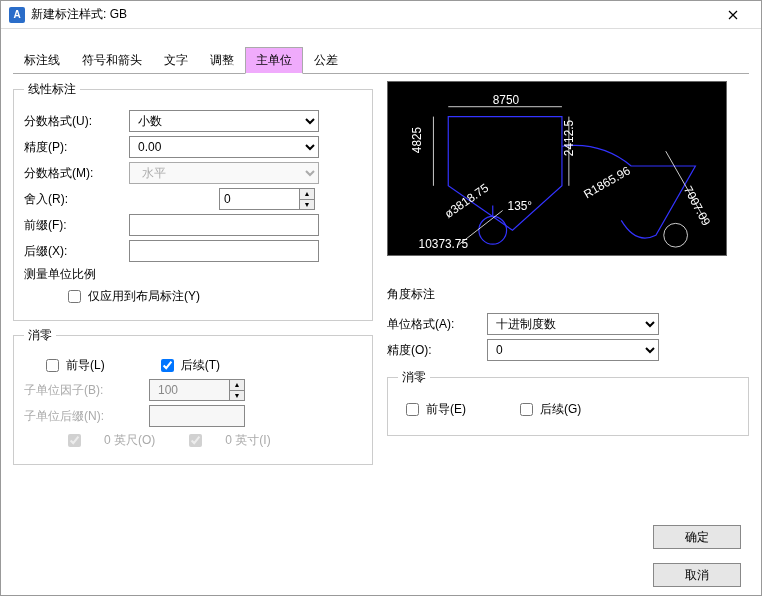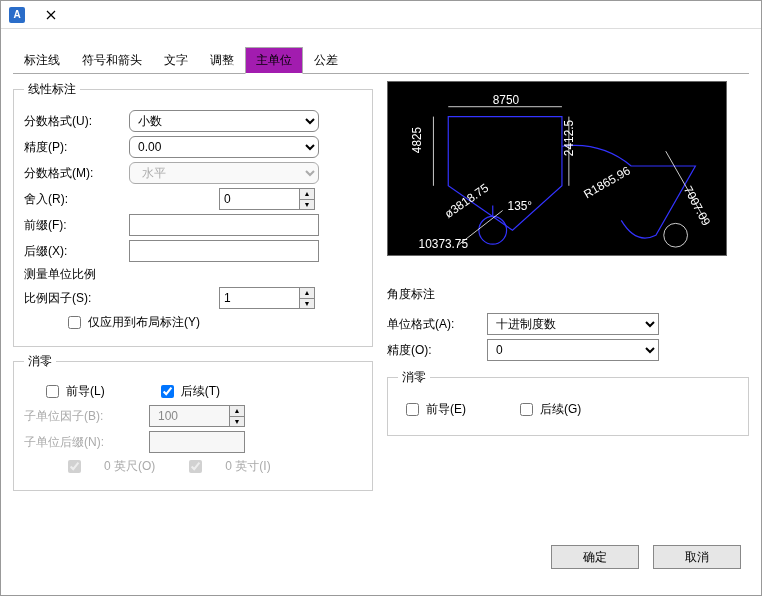--- a/index.html
+++ b/index.html
@@ -5,57 +5,58 @@
   * { box-sizing: border-box; font-family: "Microsoft YaHei", "SimSun", sans-serif; font-size: 12px; }
   body { margin: 0; background: #fff; }
   .window { width: 762px; height: 596px; border: 1px solid #999; background: #fff; position: relative; }
   .titlebar { height: 28px; background: #fff; display: flex; align-items: center; padding: 0 8px; border-bottom: 1px solid #ddd; }
   .titlebar-icon { width: 16px; height: 16px; background: #2a6dc9; border-radius: 2px; margin-right: 6px; display:flex;align-items:center;justify-content:center;color:#fff;font-size:10px;font-weight:bold; }
   .titlebar-text { flex: 1; color: #000; }
   .close-btn { width: 40px; height: 28px; display: flex; align-items: center; justify-content: center; cursor: pointer; }
   .close-btn svg { width: 10px; height: 10px; }
   .tabs { display: flex; padding: 18px 12px 0 12px; gap: 0; }
   .tab { padding: 4px 10px; color: #000; cursor: pointer; border: 1px solid transparent; }
-  .tab.active { border: 1px solid #aaa; border-bottom: 1px solid #fff; background: #a21caf; position: relative; z-index: 2; }
+  .tab.active { border: 1px solid #aaa; border-bottom: 1px solid #fff; background: #f0abfc; position: relative; z-index: 2; }
   .tabline { border-top: 1px solid #aaa; margin: 0 12px; position: relative; top: -1px; z-index:1; }
   .body { display: flex; padding: 6px 12px 0 12px; gap: 14px; }
   .left { width: 360px; }
   .right { flex: 1; }
   fieldset { border: 1px solid #ccc; margin: 0 0 6px 0; padding: 8px 10px 10px 10px; }
   legend { padding: 0 4px; color: #000; }
   .row { display: flex; align-items: center; margin: 4px 0; }
   .lbl { width: 105px; color: #000; }
   .lbl.disabled { color: #aaa; }
   select, input[type=text] { height: 22px; border: 1px solid #888; padding: 0 4px; background: #fff; }
   select:disabled, input:disabled { color: #888; background: #f7f7f7; padding-left: 8px; }
-  select.w1 { width: 190px; border-radius: 6px; }
+  select.w1 { width: 190px; }
   input.w1 { width: 190px; }
   .spinner { display: flex; }
   .spinner input { width: 80px; border-right: none; }
   .spinner .spinbtns { width: 16px; display: flex; flex-direction: column; border: 1px solid #888; }
   .spinbtns div { flex:1; display:flex; align-items:center; justify-content:center; font-size:7px; cursor:pointer; background:#eee; }
   .spinbtns div:first-child { border-bottom:1px solid #888; }
   .chk { display:flex; align-items:center; gap:4px; }
   .chk input { width:13px; height:13px; }
   .chk.disabled { color:#aaa;gap:20px; }
   .preview { width: 340px; height: 175px; background: #000; border: 1px solid #666; position: relative; margin-bottom: 30px; }
   .preview svg { width:100%; height:100%; }
   .angle-group .row .lbl { width: 100px; }
   .angle-group select { width: 172px; }
-  .btnbar { position:absolute; bottom:26px; right:20px; display:flex; gap:14px; }
+  .btnbar { position:absolute; bottom:8px; right:20px; display:flex; gap:14px;flex-direction:column; }
   .btn { width: 88px; height: 24px; border:1px solid #888; background:#e6e6e6; display:flex; align-items:center; justify-content:center; cursor:pointer; }
   .inner-fs { border:1px solid #ccc; padding:6px 10px; margin-top:4px; }
   .sub-zero-row { display:flex; gap:50px; padding:6px 4px; }
 </style>
 </head>
 <body>
 
 <div class="window">
   <div class="titlebar">
     <div class="titlebar-icon">A</div>
+    <div class="titlebar-text">新建标注样式: GB</div>
     <div class="close-btn">
       <svg viewBox="0 0 10 10">
           <path d="M1 1 L9 9 M9 1 L1 9" stroke="#000" stroke-width="1.2"></path>
         </svg>
     </div>
   </div>
 
   <div class="tabs">
     <div class="tab">标注线</div>
     <div class="tab">符号和箭头</div>
@@ -97,31 +98,20 @@
           <div class="lbl">前缀(F):</div>
           <input type="text" class="w1" value="" style="">
         </div>
         <div class="row">
           <div class="lbl">后缀(X):</div>
           <input type="text" class="w1" value="" style="">
         </div>
 
         <div class="inner-fs" style="border:none;padding:0;margin-top:2px">
           <div style="margin:2px 0">测量单位比例</div>
-          <div class="row">
-            <div class="lbl" style="width:110px">比例因子(S):</div>
-            <div style="width:85px"></div>
-            <div class="spinner">
-              <input type="text" value="1" style="">
-              <div class="spinbtns">
-                  <div>▲</div>
-                  <div>▼</div>
-                </div>
-            </div>
-          </div>
           <div class="row" style="padding-left:40px">
             <label class="chk">
               <input type="checkbox" style="">
               <span>仅应用到布局标注(Y)</span>
             </label>
           </div>
         </div>
       </fieldset>
 
       <fieldset>

